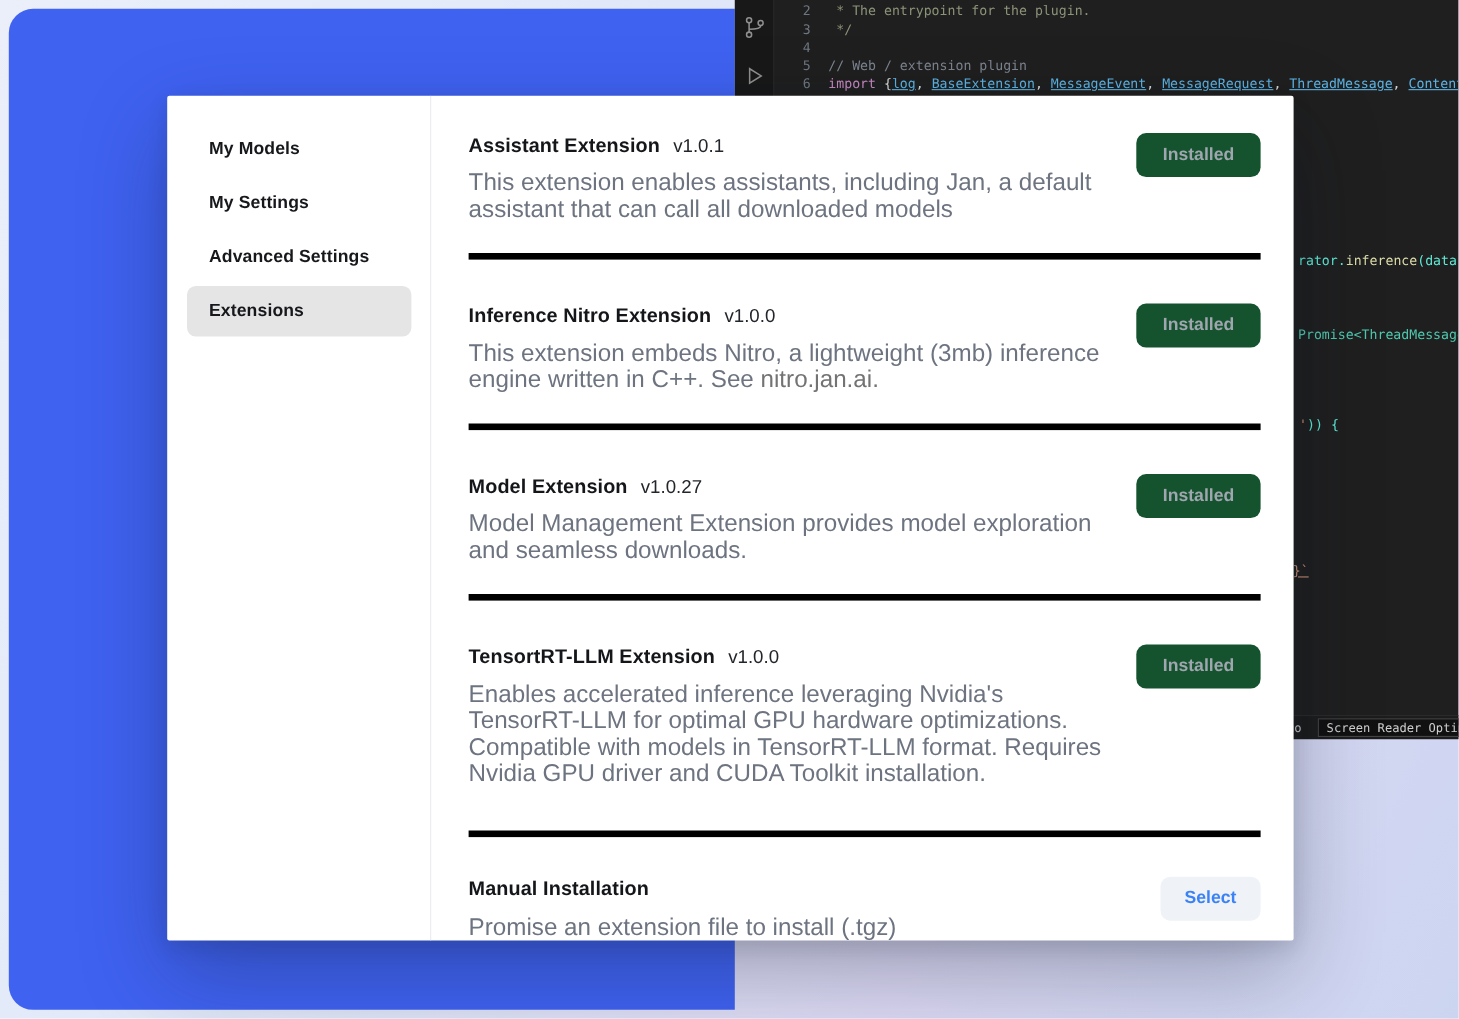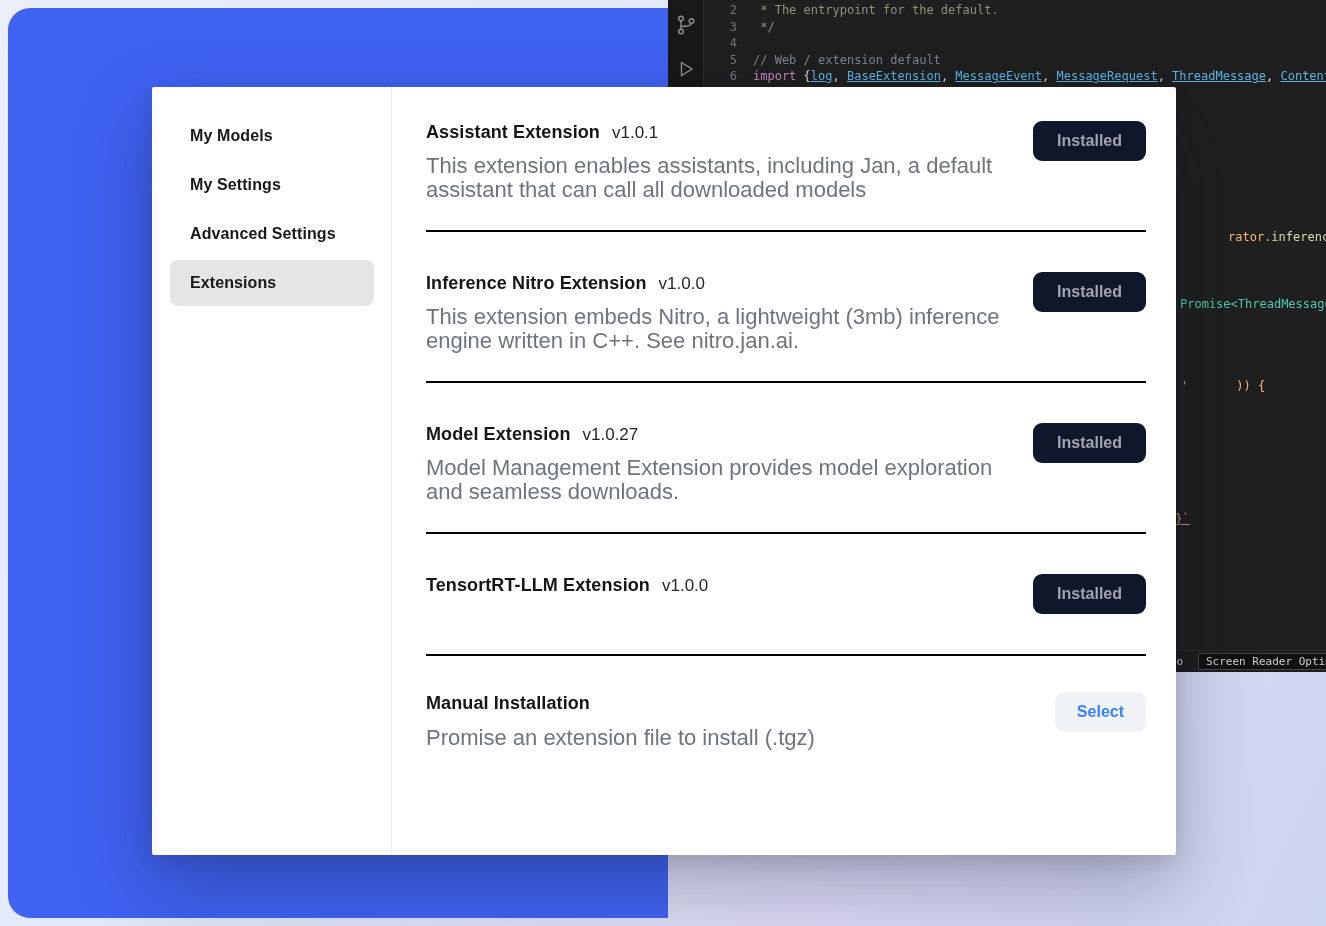--- a/index.html
+++ b/index.html
@@ -33,21 +33,21 @@
   .code { position:absolute; left:37px; top:2px; right:0; }
   .line { display:flex; height:16.5px; line-height:16.5px; white-space:pre; }
   .ln   { width:32px; text-align:right; color:#6e7681; margin-right:16px; flex:none; }
   .tok.comment  { color:#8b9378; }
   .tok.comment2 { color:#7d8590; }
   .tok.kw    { color:#c586c0; }
   .tok.plain { color:#d4d4d4; }
   .tok.id    { color:#5cb3e4; text-decoration:underline; }
 
   .frag { position:absolute; white-space:pre; line-height:16px; }
-  .frag .plain { color:#fdba74;margin-left:48px; }
+  .frag .plain { color:#5eead4; }
   .frag .fn    { color:#dcdcaa; }
   .frag .str   { color:#ce9178; }
   .frag.type   { color:#4ec9b0; }
   .frag.str-u  { color:#ce9178; text-decoration:underline; }
 
   .statusbar {
     position:absolute; left:0; right:0; bottom:0; height:22px;
     background:#1c1c1c; border-top:1px solid #2a2a2a;
   }
   .sb-left  { position:absolute; top:4px; left:502px; font-size:11px; color:#cccccc; }
@@ -66,37 +66,37 @@
   .side-item {
     height:46px; margin:0 17px 3px 18px; border-radius:8px;
     display:flex; align-items:center; padding:0 20px;
     font-size:16px; font-weight:700; color:#17181c; cursor:pointer; letter-spacing:.1px;
   }
   .side-item.active { background:#e5e5e5; }
 
   .content { flex:1; padding:0 30px 0 34px; overflow:hidden; }
   .section {
     display:flex; justify-content:space-between; align-items:flex-start;
-    border-bottom:2px solid #000000; padding:38px 0 28px 0;
+    border-bottom:6px solid #000000; padding:38px 0 28px 0;
   }
   .section.first { padding-top:32px; }
   .section.tall  { padding-bottom:40px;gap:29px; }
   .section.last  { border-bottom:none; padding:34px 0 0 0; }
   .sec-text { max-width:590px; }
   .sec-title-row { display:flex; align-items:baseline; }
   .sec-title { font-size:18px; font-weight:700; color:#14161a; line-height:26px; letter-spacing:.1px; }
   .sec-version { font-size:17px; font-weight:400; color:#22252a; margin-left:12px; }
   .sec-desc { margin-top:9px; font-size:22px; color:#6d7480; line-height:24px; }
   .sec-desc a { color:#737373; text-decoration:none; cursor:pointer; }
 
   .btn {
     border:none; border-radius:9px; font-family:"Liberation Sans",sans-serif;
     font-size:16px; font-weight:700; padding:11px 24px; margin-top:2px; flex:none;
   }
-  .btn.installed { background:#0f172a; color:#a0a6af; cursor:default; }
+  .btn.installed { background:#14532d; color:#a0a6af; cursor:default; }
   .btn.select    { background:#eff2f6; color:#3b82f6; cursor:pointer; padding:11px 22px;margin-left:20px; }
 </style>
 </head>
 <body>
 
 <div class="blue-panel"></div>
 
 <div class="editor">
   <div class="activity-bar">
     <span class="ab-icon">
@@ -108,24 +108,24 @@
         </svg>
     </span>
     <span class="ab-icon">
       <svg viewBox="0 0 22 22">
           <path d="M6.5 4.5 L17 11 L6.5 17.5 Z"></path>
         </svg>
     </span>
   </div>
 
   <div class="code">
-    <div class="line"><span class="ln">2</span><span class="tok comment"> * The entrypoint for the default.</span></div>
+    <div class="line"><span class="ln">2</span><span class="tok comment"> * The entrypoint for the plugin.</span></div>
     <div class="line"><span class="ln">3</span><span class="tok comment"> */</span></div>
     <div class="line"><span class="ln">4</span></div>
-    <div class="line"><span class="ln">5</span><span class="tok comment2">// Web / extension default</span></div>
+    <div class="line"><span class="ln">5</span><span class="tok comment2">// Web / extension plugin</span></div>
     <div class="line"><span class="ln">6</span><span class="tok kw">import</span><span class="tok plain"> {</span><span class="tok id">log</span><span class="tok plain">, </span><span class="tok id">BaseExtension</span><span class="tok plain">, </span><span class="tok id">MessageEvent</span><span class="tok plain">, </span><span class="tok id">MessageRequest</span><span class="tok plain">, </span><span class="tok id">ThreadMessage</span><span class="tok plain">, </span><span class="tok id">ContentType</span></div>
   </div>
 
   <div class="frag" style="left:512px; top:229px;"><span class="plain">rator.</span><span class="fn">inference</span><span class="plain">(data));</span></div>
   <div class="frag type" style="left:512px; top:296px;">Promise&lt;ThreadMessage&gt;</div>
   <div class="frag" style="left:513px; top:378px;"><span class="str">'</span><span class="plain">)) {</span></div>
   <div class="frag str-u" style="left:500px; top:511px;">t}`</div>
 
   <div class="statusbar">
     <span class="sb-left">go</span>
@@ -176,20 +176,21 @@
       </div>
       <button class="btn installed">Installed</button>
     </div>
 
     <div class="section tall">
       <div class="sec-text">
         <div class="sec-title-row">
           <span class="sec-title">TensortRT-LLM Extension</span>
           <span class="sec-version">v1.0.0</span>
         </div>
+        <div class="sec-desc">Enables accelerated inference leveraging Nvidia's TensorRT-LLM for optimal GPU hardware optimizations. Compatible with models in TensorRT-LLM format. Requires Nvidia GPU driver and CUDA Toolkit installation.</div>
       </div>
       <button class="btn installed">Installed</button>
     </div>
 
     <div class="section last">
       <div class="sec-text">
         <div class="sec-title-row">
           <span class="sec-title">Manual Installation</span>
         </div>
         <div class="sec-desc" style="margin-top:10px;">Promise an extension file to install (.tgz)</div>

